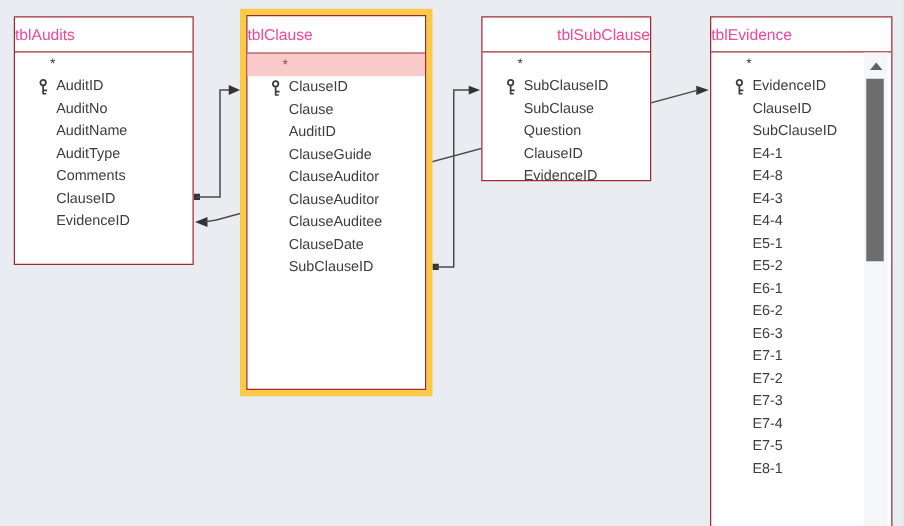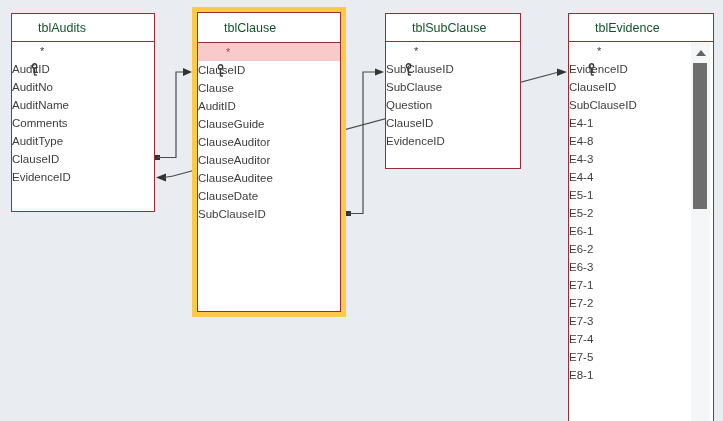--- a/index.html
+++ b/index.html
@@ -10,30 +10,30 @@
     font-family:"Liberation Sans","DejaVu Sans",sans-serif;
     -webkit-font-smoothing:antialiased;
   }
   #rel-lines { position:absolute; left:0; top:0; z-index:1; }
   .tbl {
     position:absolute; z-index:2; background:#ffffff;
     border:1px solid #9e2a33; color:#3d3d3d;
   }
   .tbl.selected { box-shadow:0 0 0 5px #fbca47; }
   .ttl {
-    height:28px; line-height:28px; padding-left:26px;
-    font-size:12.5px; color:#14532d;
+    height:28px; line-height:28px; padding-left:0;
+    font-size:12.5px; color:#ec4899;
     border-bottom:1px solid #9e2a33;
     white-space:nowrap; overflow:hidden;
   }
   .tbl.selected .ttl { height:30px; line-height:30px; }
   .rows { position:relative; }
   .row {
     height:18px; display:flex; align-items:center;
-    position:relative; 
+    position:relative; padding-left:33px;
     font-size:11.5px; white-space:nowrap;
   }
   .row.star { padding-left:28px; font-size:11px; }
   .row.hl { background:#f8caca; }
   .row.hl .lbl { color:#9c4a45; }
   .keyicon { position:absolute; left:17px; top:3px; }
   .lbl { display:block; }
   
   .scrollbar {
     position:absolute; top:28px; bottom:0; right:3px; width:19px;
@@ -91,24 +91,24 @@
           </svg>
           <span class="lbl">AuditID</span>
         </div>
         <div class="row">
           <span class="lbl">AuditNo</span>
         </div>
         <div class="row">
           <span class="lbl">AuditName</span>
         </div>
         <div class="row">
+          <span class="lbl">AuditType</span>
+        </div>
+        <div class="row">
           <span class="lbl">Comments</span>
-        </div>
-        <div class="row">
-          <span class="lbl">AuditType</span>
         </div>
         <div class="row">
           <span class="lbl">ClauseID</span>
         </div>
         <div class="row">
           <span class="lbl">EvidenceID</span>
         </div>
       </div>
   </div>
 
@@ -147,21 +147,21 @@
         </div>
         <div class="row">
           <span class="lbl">ClauseDate</span>
         </div>
         <div class="row">
           <span class="lbl">SubClauseID</span>
         </div>
       </div>
   </div>
 
-  <div class="tbl" style="left:385px; top:13px; width:136px; height:156px;">
+  <div class="tbl" style="left:385px; top:13px; width:136px; height:132px;text-align:right;">
     <div class="ttl">tblSubClause</div>
     <div class="rows">
         <div class="row star">
           <span class="lbl">*</span>
         </div>
         <div class="row">
           <svg class="keyicon" width="11" height="13" viewBox="0 0 11 13">
             <circle cx="5.5" cy="3" r="2.2" fill="none" stroke="#3c3c3c" stroke-width="1.4"></circle>
             <line x1="5.5" y1="5.2" x2="5.5" y2="12.3" stroke="#3c3c3c" stroke-width="1.4"></line>
             <line x1="5.5" y1="9.3" x2="8.7" y2="9.3" stroke="#3c3c3c" stroke-width="1.3"></line>

